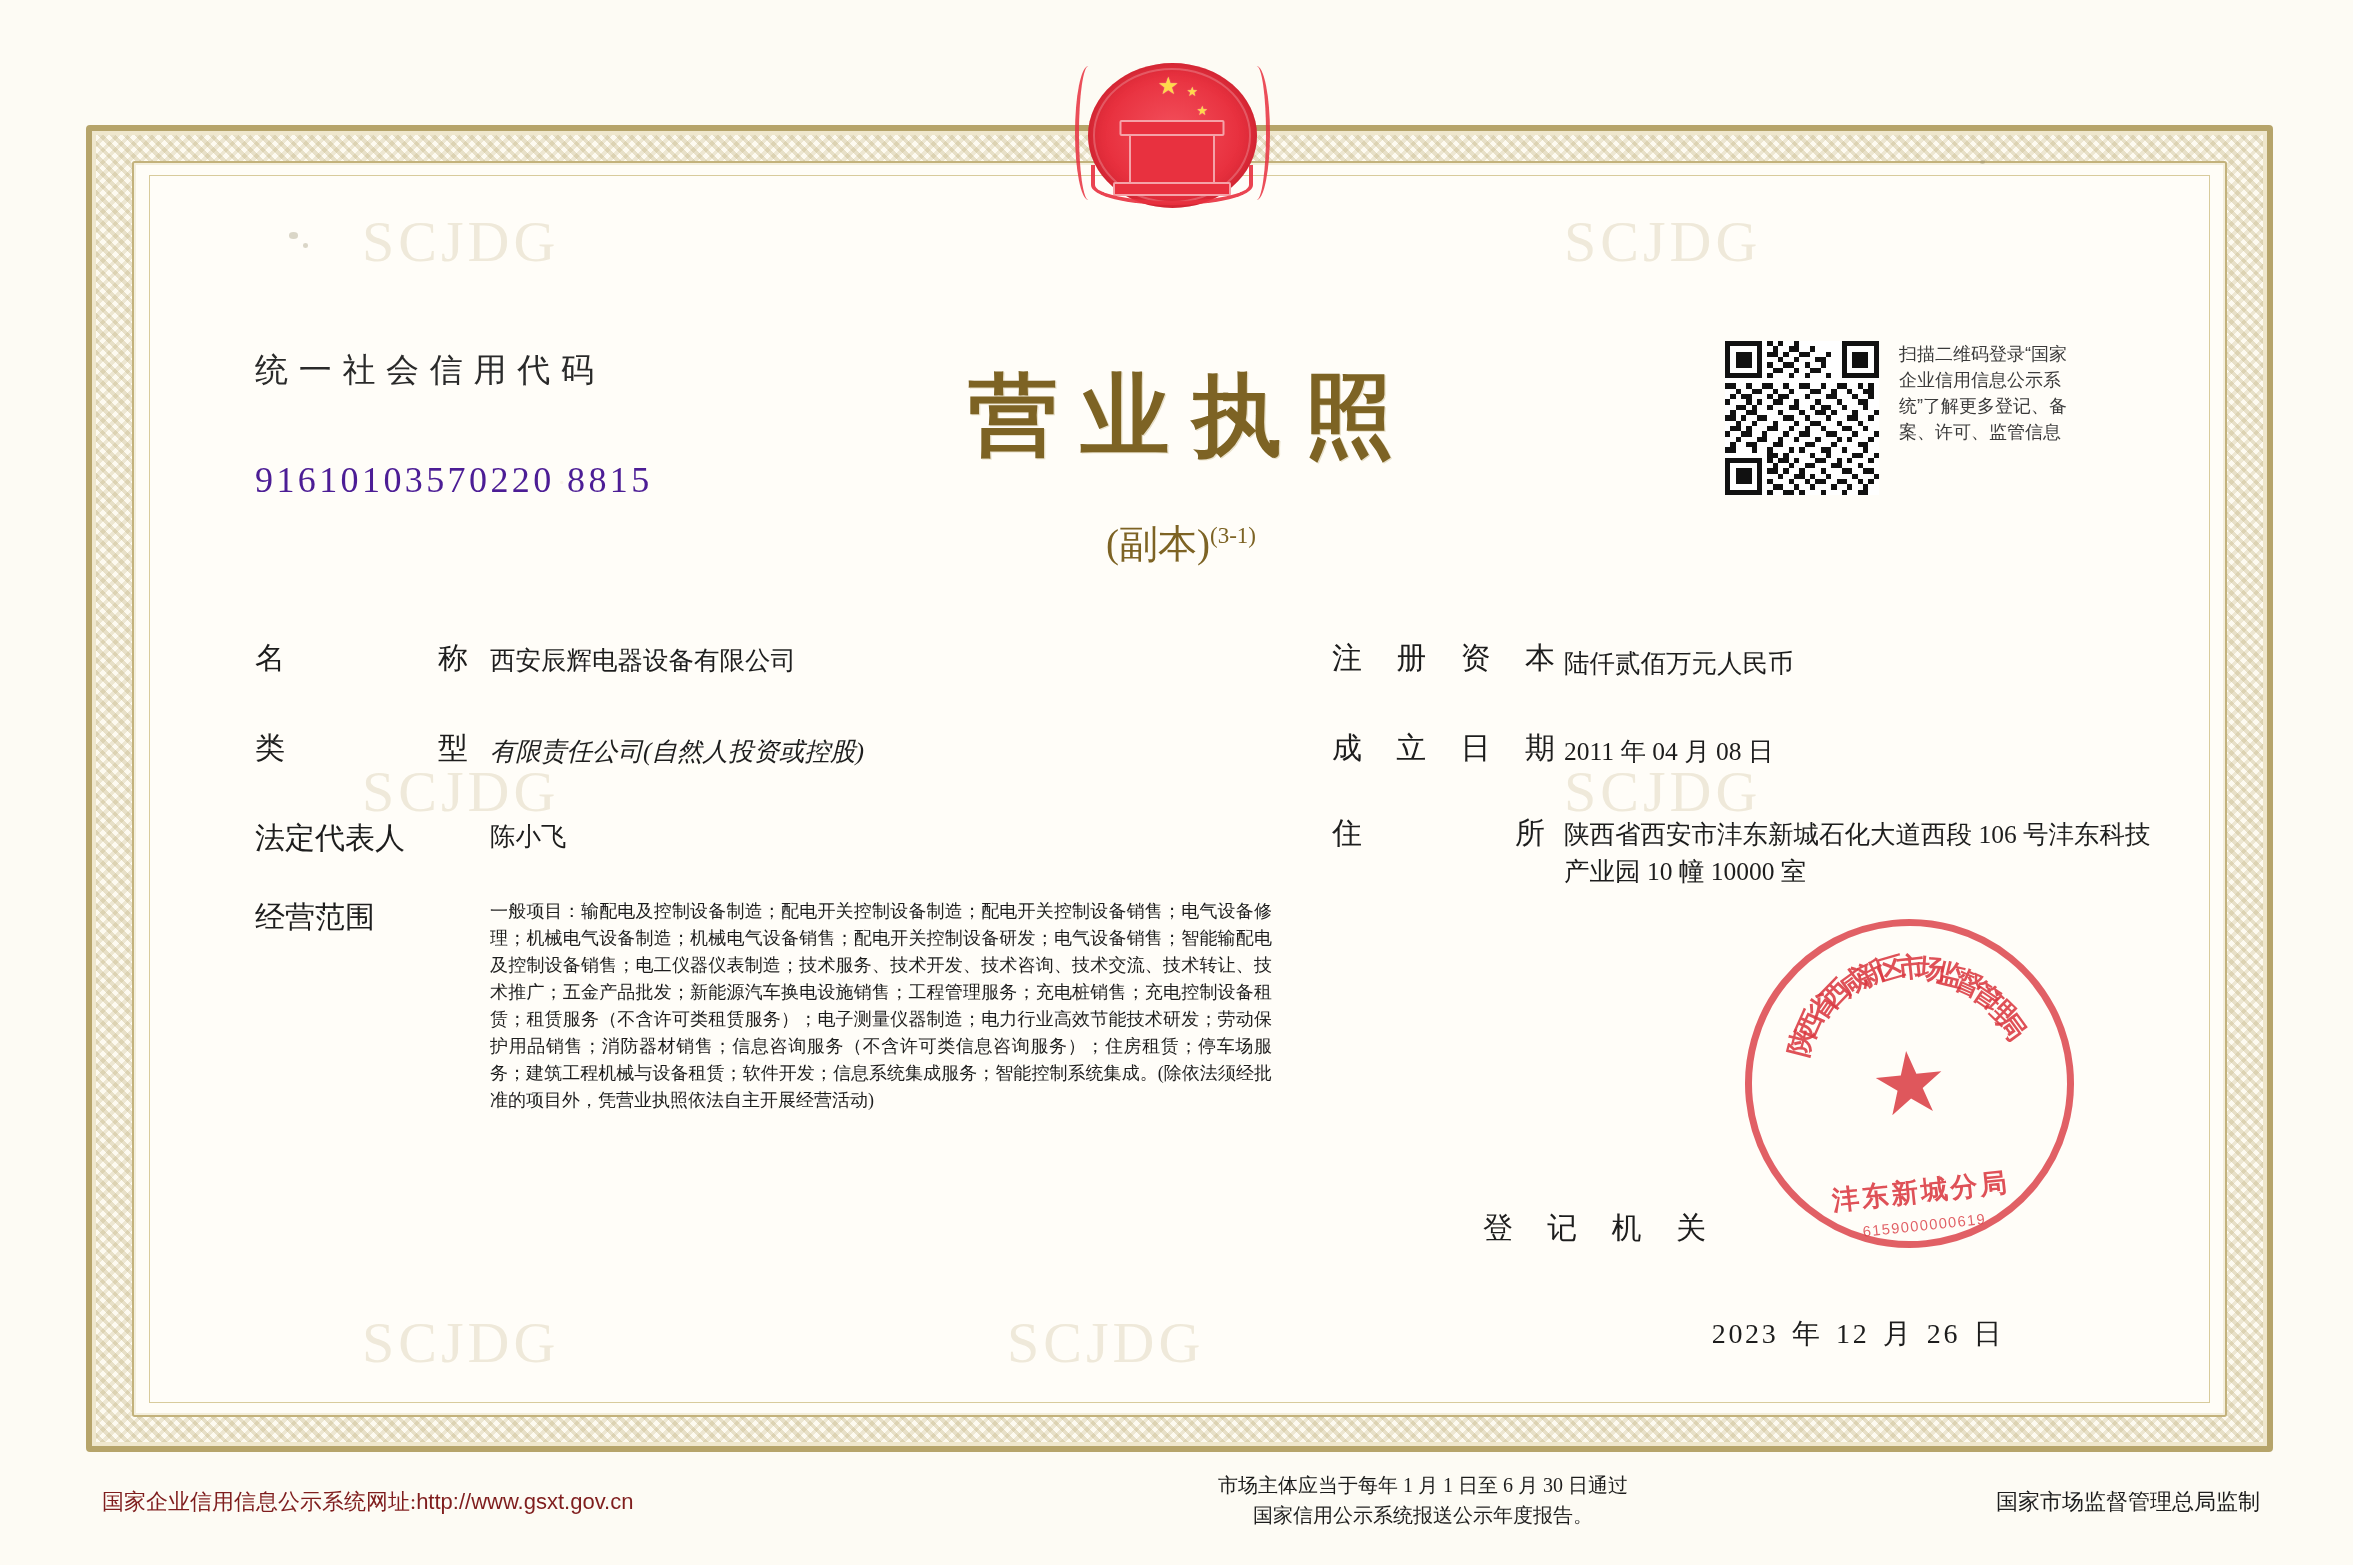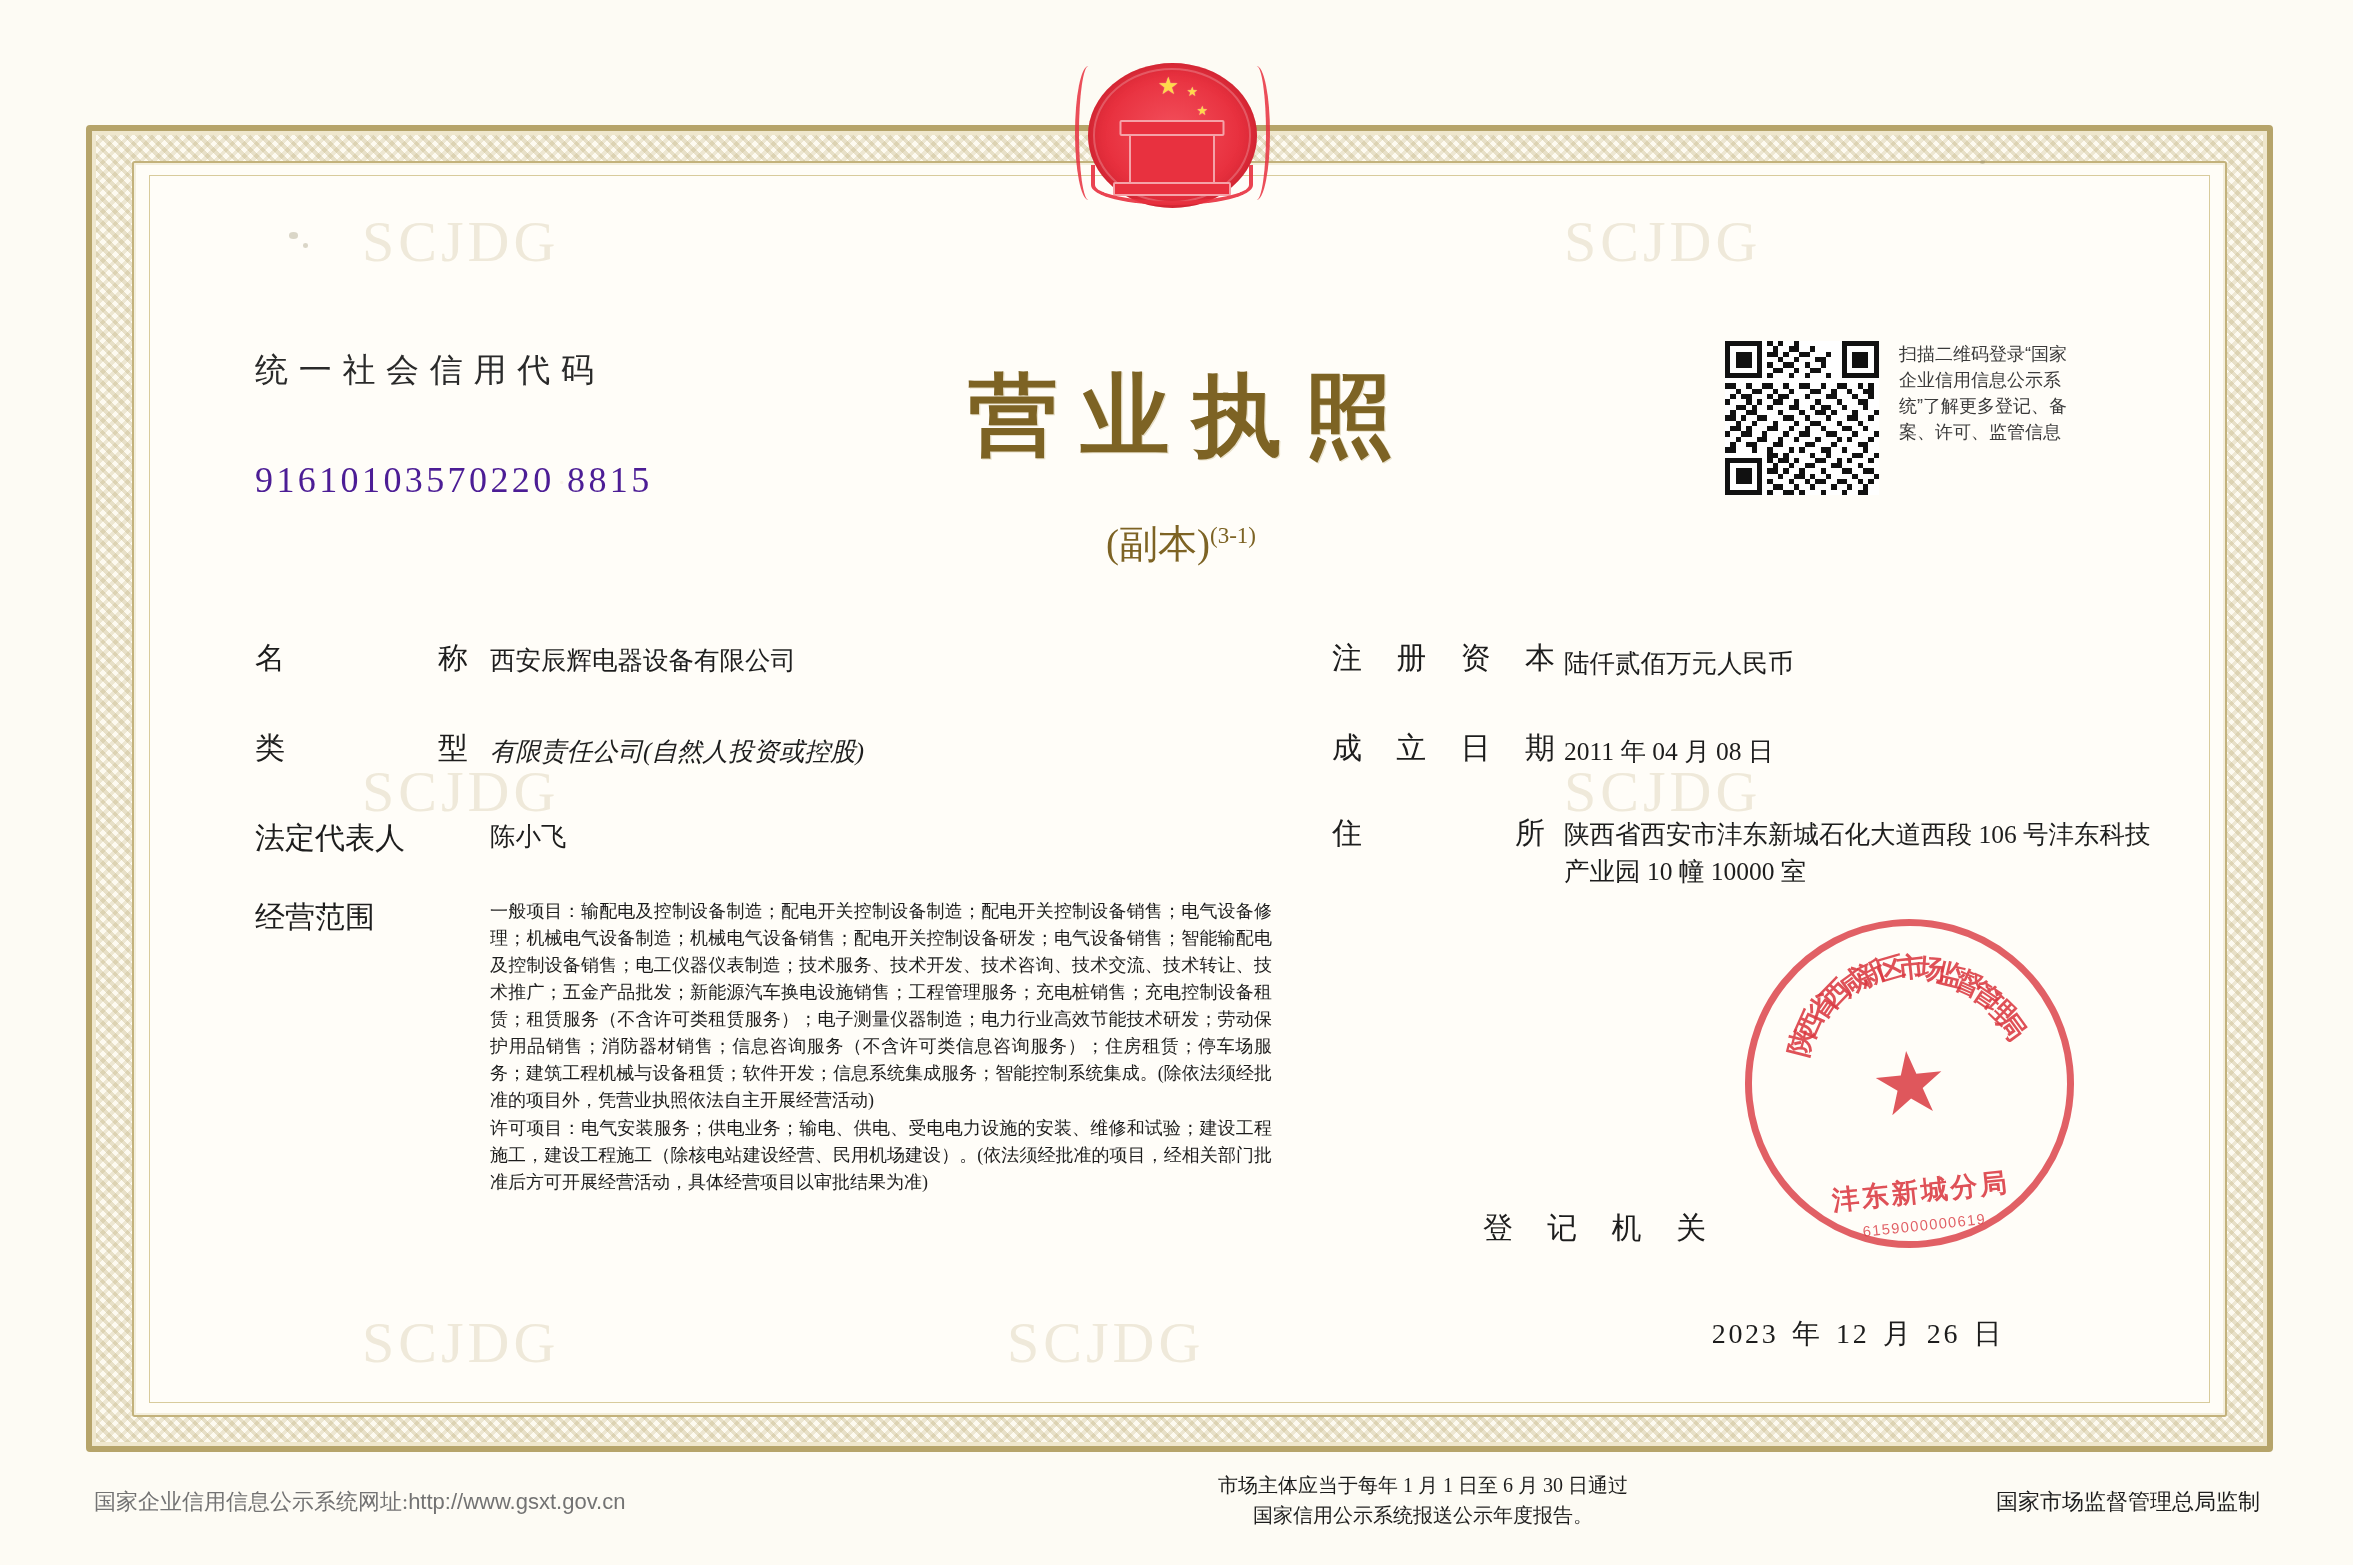--- a/index.html
+++ b/index.html
@@ -329,23 +329,23 @@
     transform: translateX(-50%);
     font-size: 14.8px;
     color: rgba(213,30,40,0.8);
     letter-spacing: 1.3px;
     font-family: "Liberation Sans", sans-serif;
   }
 
   
   .footer-left {
     position: absolute;
-    left: 94px; top: 1487px;
+    left: 102px; top: 1487px;
     font-size: 22px;
-    color: #737373;
+    color: #7f1d1d;
     font-family: "Liberation Serif", serif;
   }
   .footer-left .url {
     font-family: "Liberation Sans", sans-serif;
     font-size: 22px;
   }
   .footer-center {
     position: absolute;
     left: 1141px; top: 1470px;
     width: 564px;
@@ -620,21 +620,20 @@
 
   <div class="field-label label-sp2" style="left:255px; top:728px;">类　　型</div>
   <div class="field-value" style="left:490px; top:734px;font-style:italic;">有限责任公司(自然人投资或控股)</div>
 
   <div class="field-label" style="left:255px; top:818px;">法定代表人</div>
   <div class="field-value" style="left:490px; top:819px;">陈小飞</div>
 
   <div class="field-label" style="left:255px; top:897px;">经营范围</div>
   <div class="scope-text">
     <p>一般项目：输配电及控制设备制造；配电开关控制设备制造；配电开关控制设备销售；电气设备修理；机械电气设备制造；机械电气设备销售；配电开关控制设备研发；电气设备销售；智能输配电及控制设备销售；电工仪器仪表制造；技术服务、技术开发、技术咨询、技术交流、技术转让、技术推广；五金产品批发；新能源汽车换电设施销售；工程管理服务；充电桩销售；充电控制设备租赁；租赁服务（不含许可类租赁服务）；电子测量仪器制造；电力行业高效节能技术研发；劳动保护用品销售；消防器材销售；信息咨询服务（不含许可类信息咨询服务）；住房租赁；停车场服务；建筑工程机械与设备租赁；软件开发；信息系统集成服务；智能控制系统集成。(除依法须经批准的项目外，凭营业执照依法自主开展经营活动)</p>
-    <p>许可项目：电气安装服务；供电业务；输电、供电、受电电力设施的安装、维修和试验；建设工程施工，建设工程施工（除核电站建设经营、民用机场建设）。(依法须经批准的项目，经相关部门批准后方可开展经营活动，具体经营项目以审批结果为准)</p>
   </div>
 
   <div class="field-label label-sp1" style="left:1332px; top:638px;">注 册 资 本</div>
   <div class="field-value" style="left:1564px; top:646px;">陆仟贰佰万元人民币</div>
 
   <div class="field-label label-sp1" style="left:1332px; top:728px;">成 立 日 期</div>
   <div class="field-value" style="left:1564px; top:734px;">2011 年 04 月 08 日</div>
 
   <div class="field-label label-sp2" style="left:1332px; top:813px;">住　　所</div>
   <div class="addr-value">陕西省西安市沣东新城石化大道西段 106 号沣东科技产业园 10 幢 10000 室</div>

